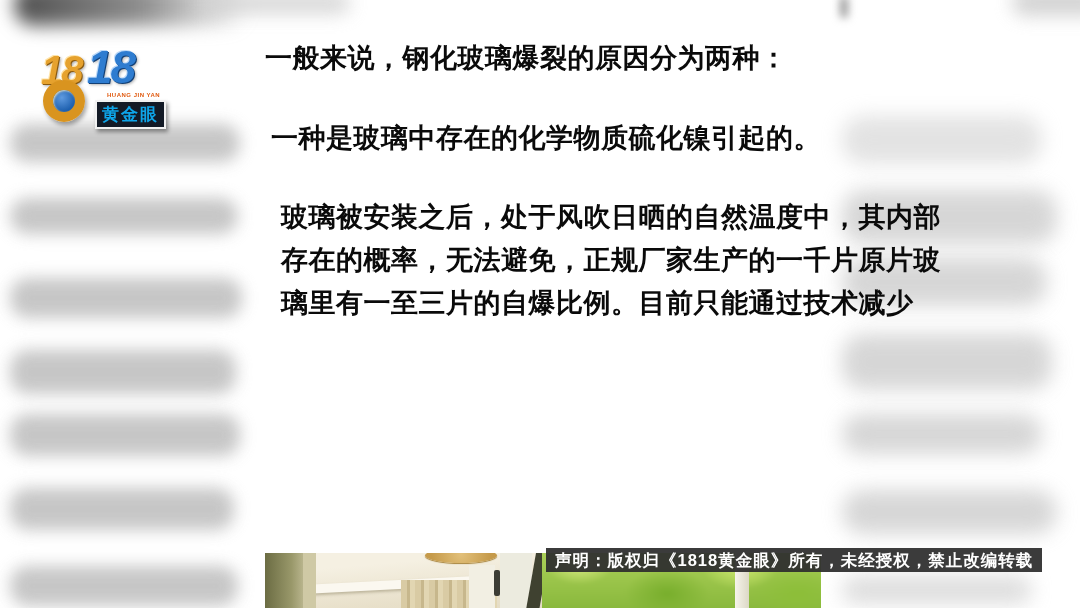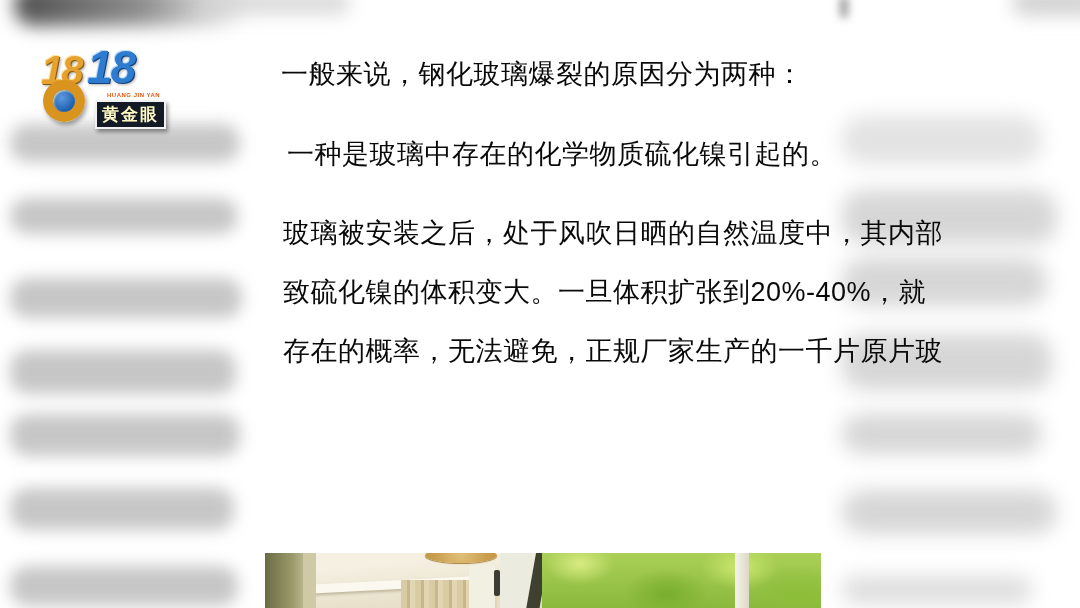--- a/index.html
+++ b/index.html
@@ -30,30 +30,30 @@
     box-shadow:inset 1px 1px 2px rgba(255,240,200,.8),2px 3px 4px rgba(0,0,0,.35);}
   .logo .d-blue{
     position:absolute;left:50px;top:0px;font-size:46px;font-weight:800;font-style:italic;
     color:#2e7cd0;text-shadow:1px 1px 0 #123f74,-1px -1px 0 #bcd9f8,2px 2px 3px rgba(0,0,0,.3);
     letter-spacing:-2px;}
   .logo .strip{
     position:absolute;left:70px;top:52px;font-size:6px;font-weight:700;color:#e05a10;
     letter-spacing:.5px;white-space:nowrap;}
   .logo .badge{
     position:absolute;left:58px;top:60px;padding:1px 5px;background:#131a26;
-    border:2px solid #f2f2f2;color:#fef9c3;font-size:17px;font-weight:800;
+    border:2px solid #f2f2f2;color:#0ea5e9;font-size:17px;font-weight:800;
     letter-spacing:2px;white-space:nowrap;box-shadow:2px 3px 4px rgba(0,0,0,.4);}
   
   .article{position:absolute;left:265px;top:0;width:576px;color:#0a0a0a;}
   .article p,.article .pl{
-    margin:16px;font-size:27px;line-height:43px;font-weight:400;letter-spacing:.5px;
+    margin:0;font-size:27px;line-height:43px;font-weight:700;letter-spacing:.5px;
     white-space:nowrap;}
   .p1{position:absolute;left:0;top:37px;}
   .p2{position:absolute;left:6px;top:117px;}
-  .p3{position:absolute;left:2px;top:196px;}
+  .p3{position:absolute;left:16px;top:196px;}
   
   .photo{position:absolute;left:265px;top:553px;width:556px;height:55px;background:#ece5d2;overflow:hidden;}
   .ph{position:absolute;}
   .ph-ceiling{inset:0;background:linear-gradient(175deg,#f5f0e2 20%,#e8e0ca 60%,#ded5bd);}
   .ph-cornice{left:28px;top:26px;width:250px;height:9px;background:#fbf8f0;
     transform:rotate(-3deg);box-shadow:0 2px 3px rgba(150,140,110,.55);}
   .ph-wall-left{left:0;top:0;width:38px;height:55px;
     background:linear-gradient(90deg,#6b6c43,#99986a 70%,#b8b48c);}
   .ph-wall-edge{left:38px;top:0;width:13px;height:55px;background:#cfc9a5;}
   .ph-curtain{left:136px;top:27px;width:96px;height:28px;
@@ -114,36 +114,37 @@
     <span class="d-blue">18</span>
     <span class="strip">HUANG JIN YAN</span>
     <span class="badge">黄金眼</span>
   </div>
 
   <div class="article">
     <p class="p1">一般来说，钢化玻璃爆裂的原因分为两种：</p>
     <p class="p2">一种是玻璃中存在的化学物质硫化镍引起的。</p>
     <div class="p3">
       <div class="pl">玻璃被安装之后，处于风吹日晒的自然温度中，其内部</div>
-      <div class="pl">致硫化镍的体积变大。一旦体积扩张到20%-40%，就</div>
       <div class="pl">存在的概率，无法避免，正规厂家生产的一千片原片玻</div>
+      <div class="pl">璃里有一至三片的自爆比例。目前只能通过技术减少</div>
     </div>
   </div>
 
   <div class="photo">
     <div class="ph ph-ceiling"></div>
     <div class="ph ph-cornice"></div>
     <div class="ph ph-wall-left"></div>
     <div class="ph ph-wall-edge"></div>
     <div class="ph ph-lamp"></div>
     <div class="ph ph-curtain"></div>
     <div class="ph ph-frame-white"></div>
     <div class="ph ph-handle"></div>
     <div class="ph ph-frame2"></div>
     <div class="ph ph-dark-frame"></div>
     <div class="ph ph-foliage">
       <div class="leaves"></div>
     </div>
     <div class="ph ph-mullion"></div>
   </div>
 
+  <div class="copyright">声明：版权归《1818黄金眼》所有，未经授权，禁止改编转载</div>
 
 </div>
 
 </body></html>

